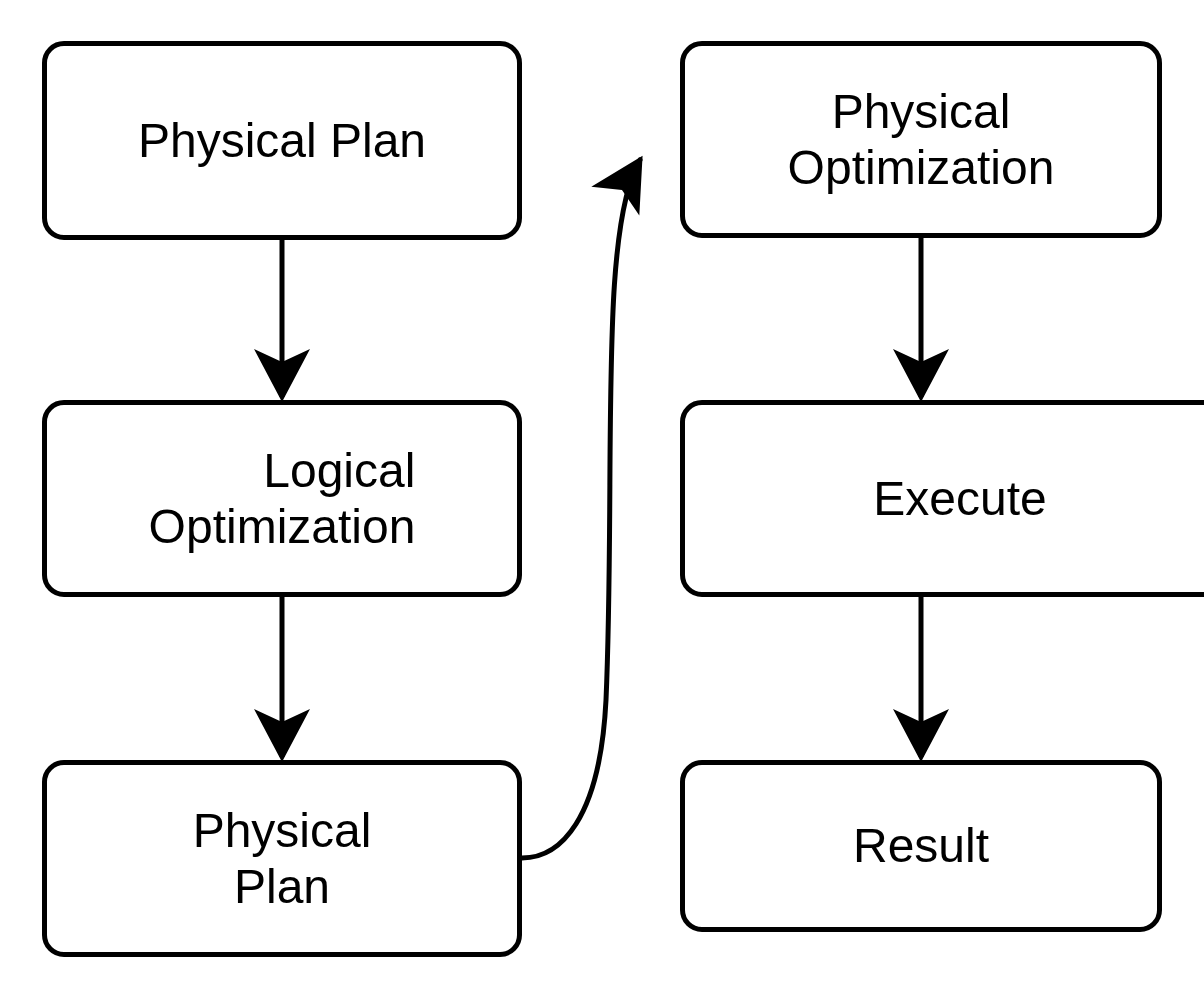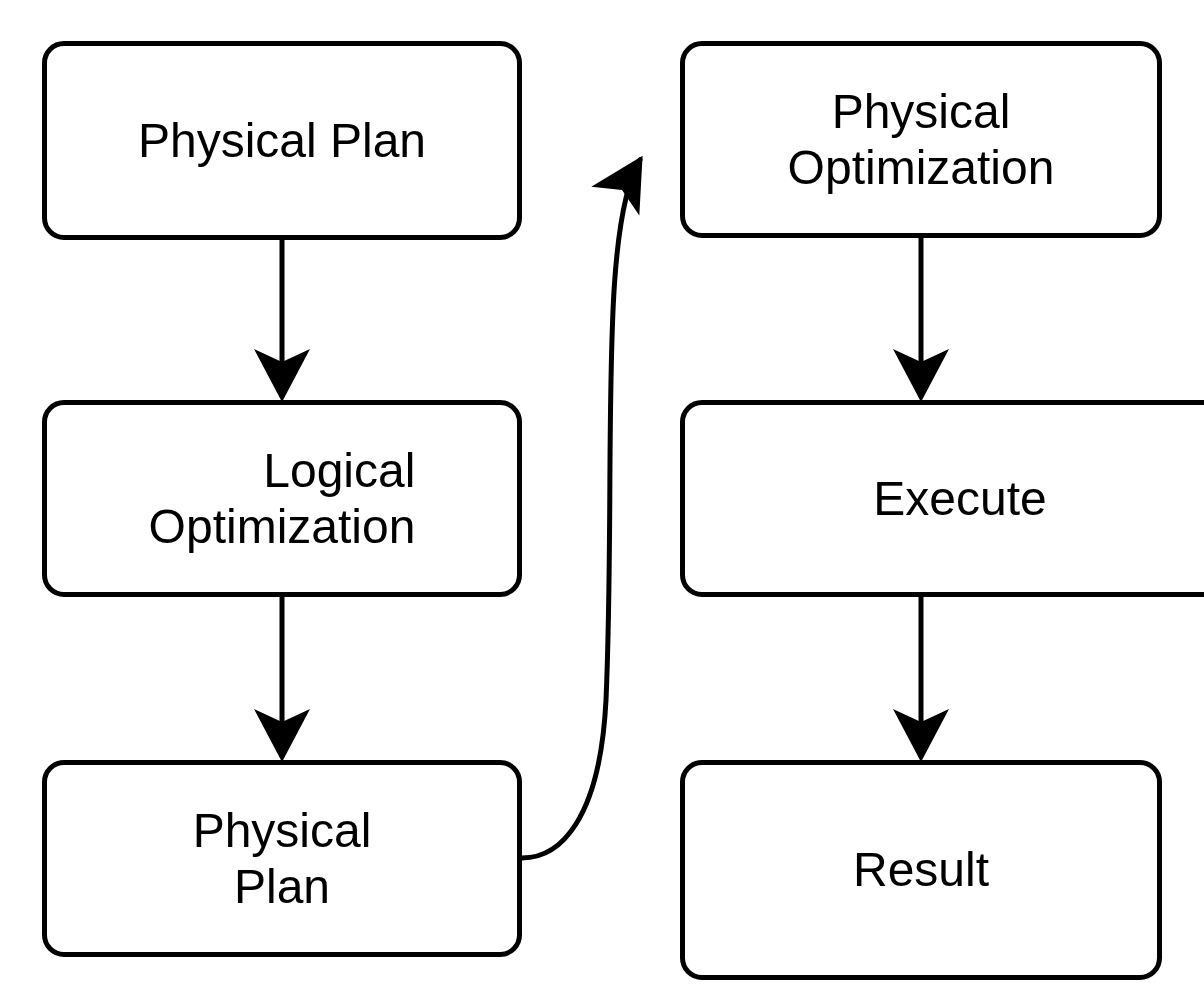--- a/index.html
+++ b/index.html
@@ -50,21 +50,21 @@
   }
 
   
   #node-logical-plan        { left: 42px;  top: 41px;  width: 480px; height: 199px; }
   #node-logical-optimization{ left: 42px;  top: 400px; width: 480px; height: 197px; text-align: right; }
   #node-physical-plan       { left: 42px;  top: 760px; width: 480px; height: 197px; }
 
   
   #node-physical-optimization { left: 680px; top: 41px;  width: 482px; height: 197px; }
   #node-execute               { left: 680px; top: 400px; width: 560px; height: 197px; }
-  #node-result                { left: 680px; top: 760px; width: 482px; height: 220px; }
+  #node-result                { left: 680px; top: 760px; width: 482px; height: 172px; }
 </style>
 </head>
 <body>
 
 <div id="canvas">
 
   <svg id="edges" viewBox="0 0 1204 1004" width="1204" height="1004" xmlns="http://www.w3.org/2000/svg">
     <defs>
       <marker id="arrowhead" markerWidth="12" markerHeight="12" refX="10.2" refY="6" orient="auto" markerUnits="strokeWidth">
         <path d="M 0.6 0.4 L 11.2 6 L 0.6 11.6 L 3.2 6 Z" fill="#000000"></path>

